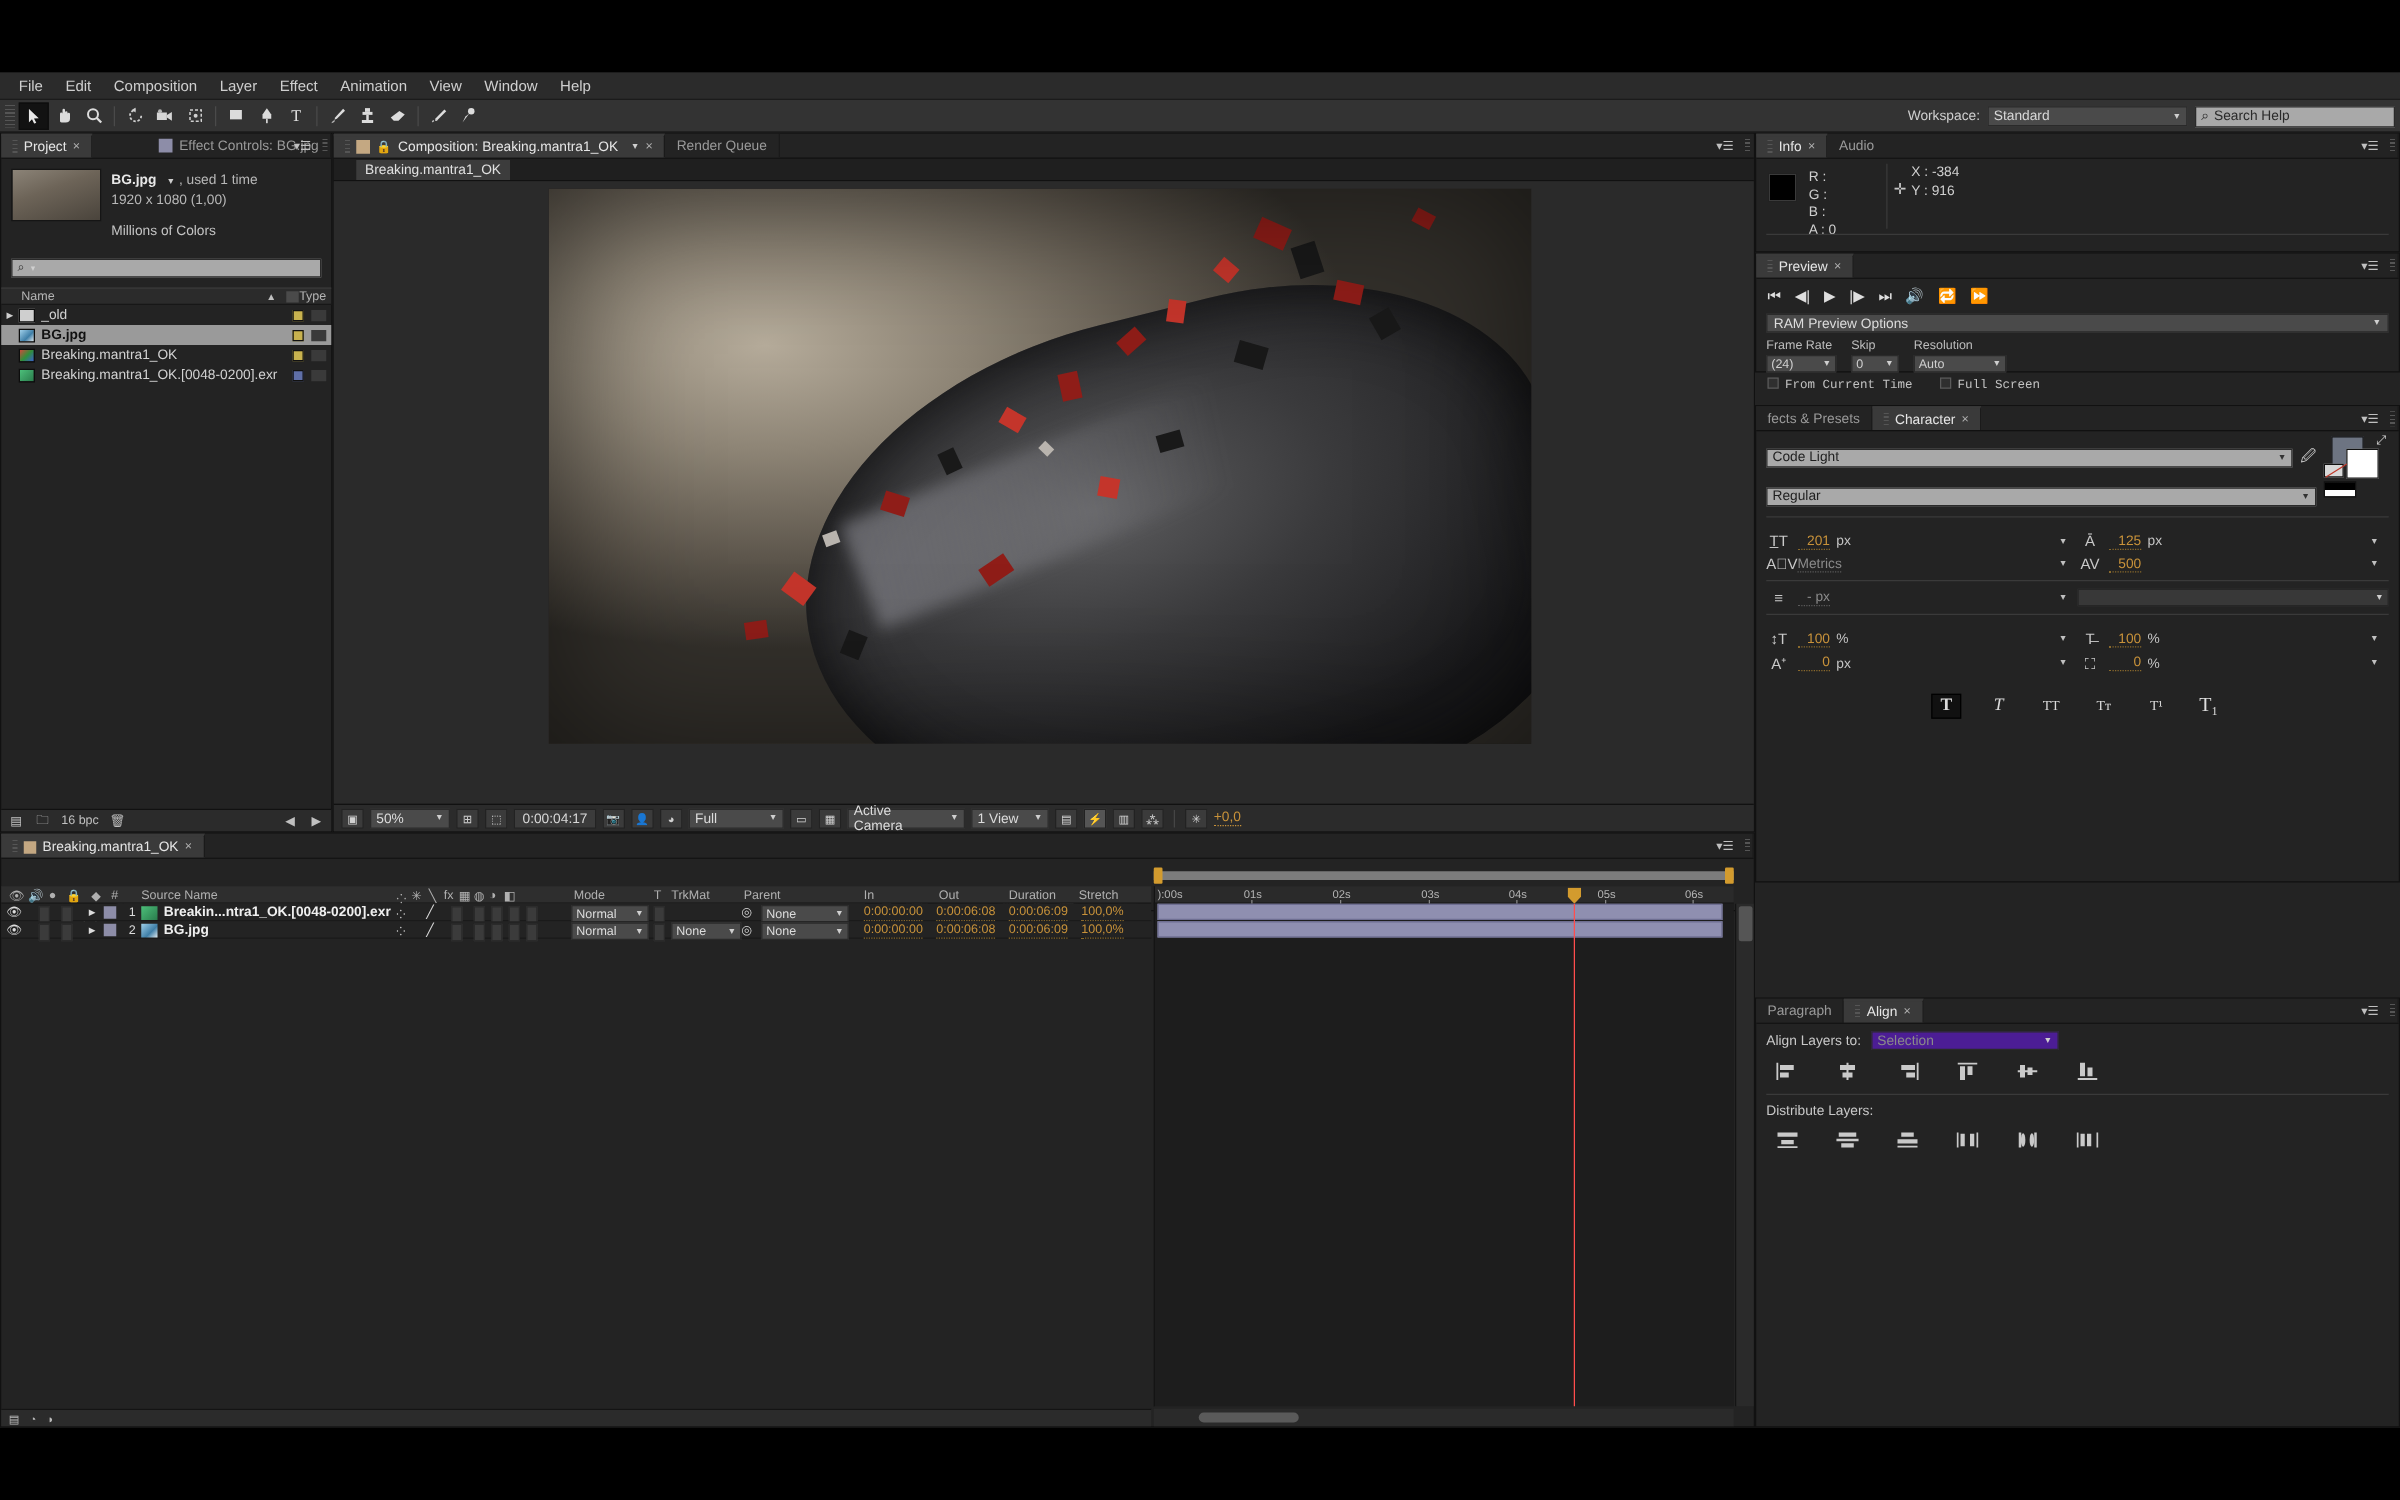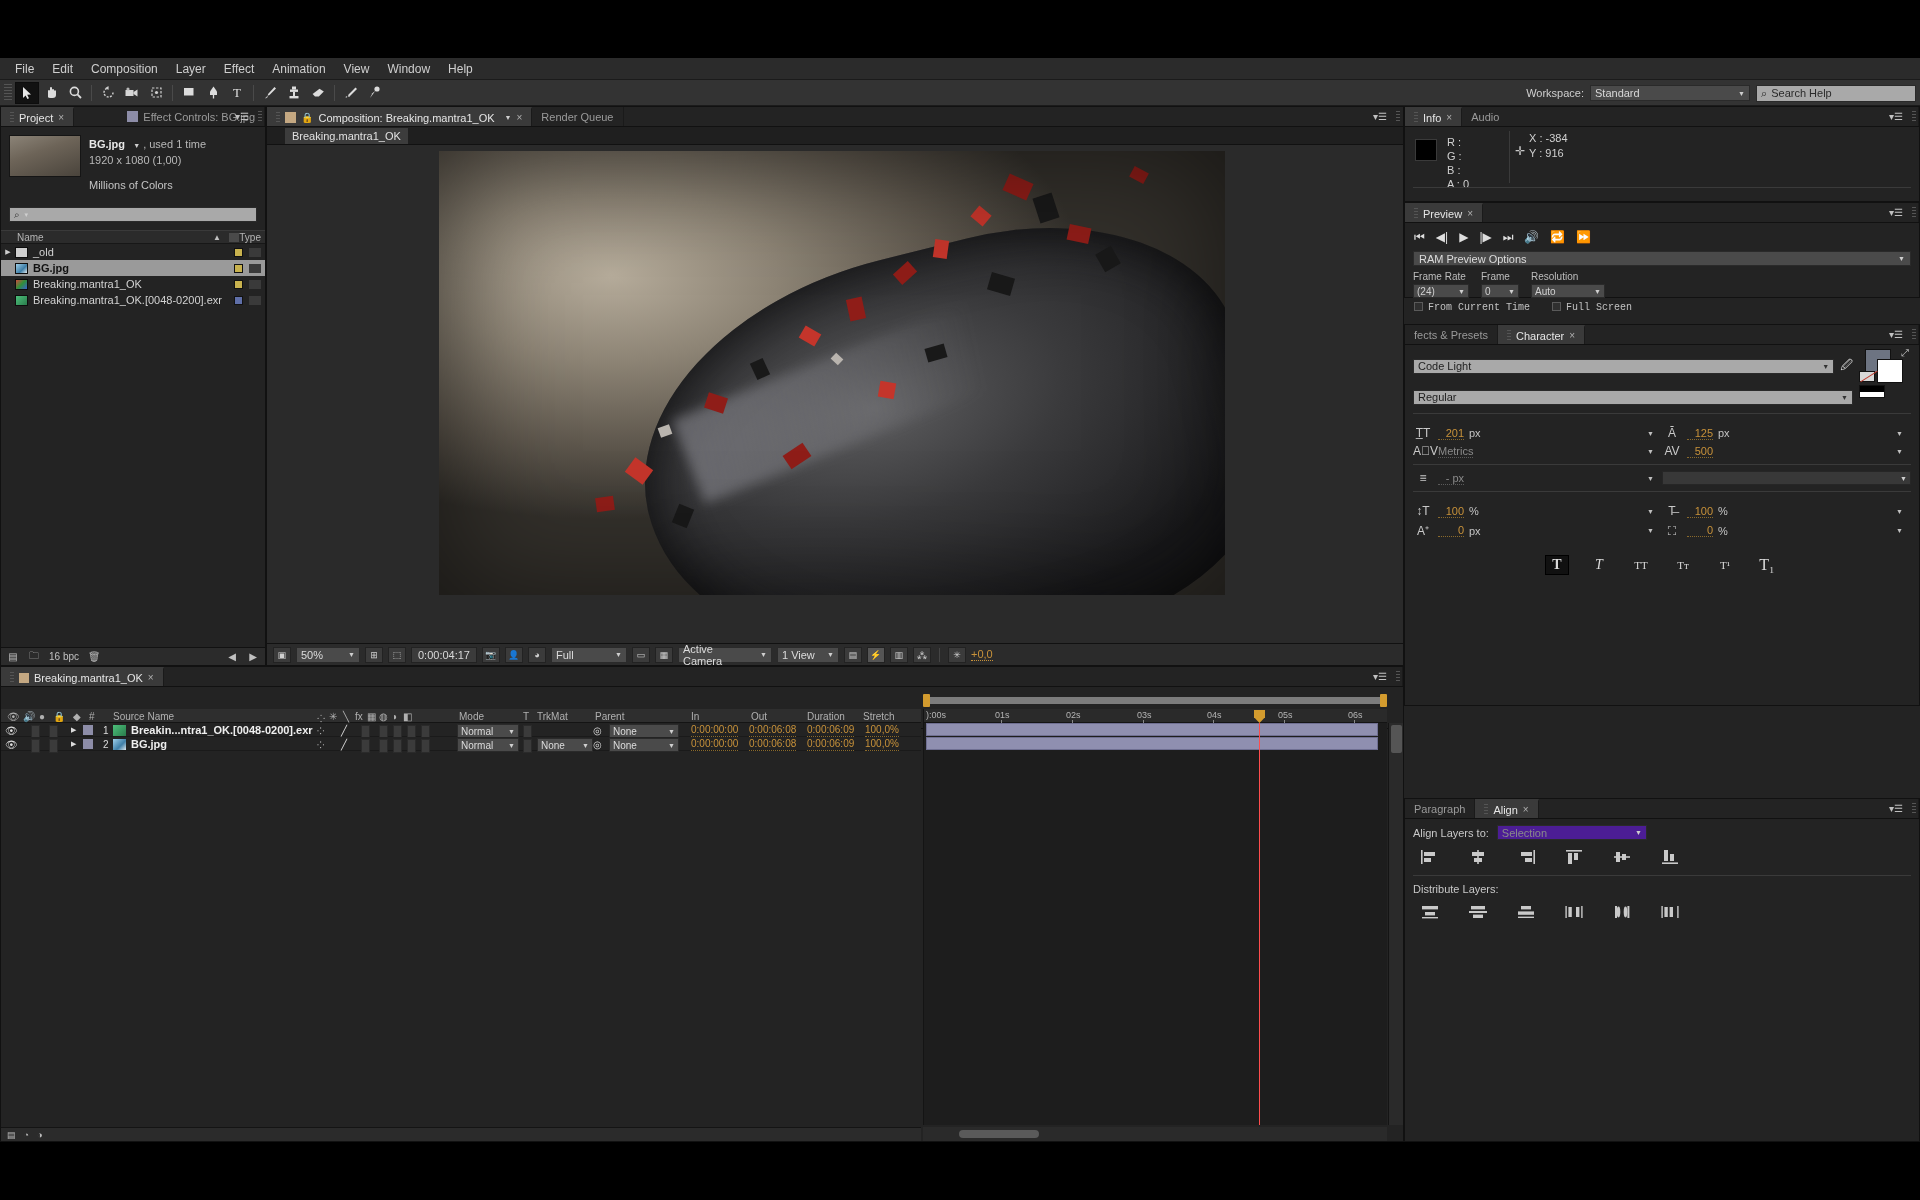--- a/index.html
+++ b/index.html
@@ -785,21 +785,21 @@
     </div>
     <div class="pv-grid">
       <div class="pvcol" style="width:56px;">
         <div class="lb">Frame Rate</div>
         <div class="pvsel">
           <span>(24)</span>
           <span class="caret">▼</span>
         </div>
       </div>
       <div class="pvcol" style="width:38px;">
-        <div class="lb">Frame</div>
+        <div class="lb">Skip</div>
         <div class="pvsel">
           <span>0</span>
           <span class="caret">▼</span>
         </div>
       </div>
       <div class="pvcol" style="width:74px;">
         <div class="lb">Resolution</div>
         <div class="pvsel">
           <span>Auto</span>
           <span class="caret">▼</span>

